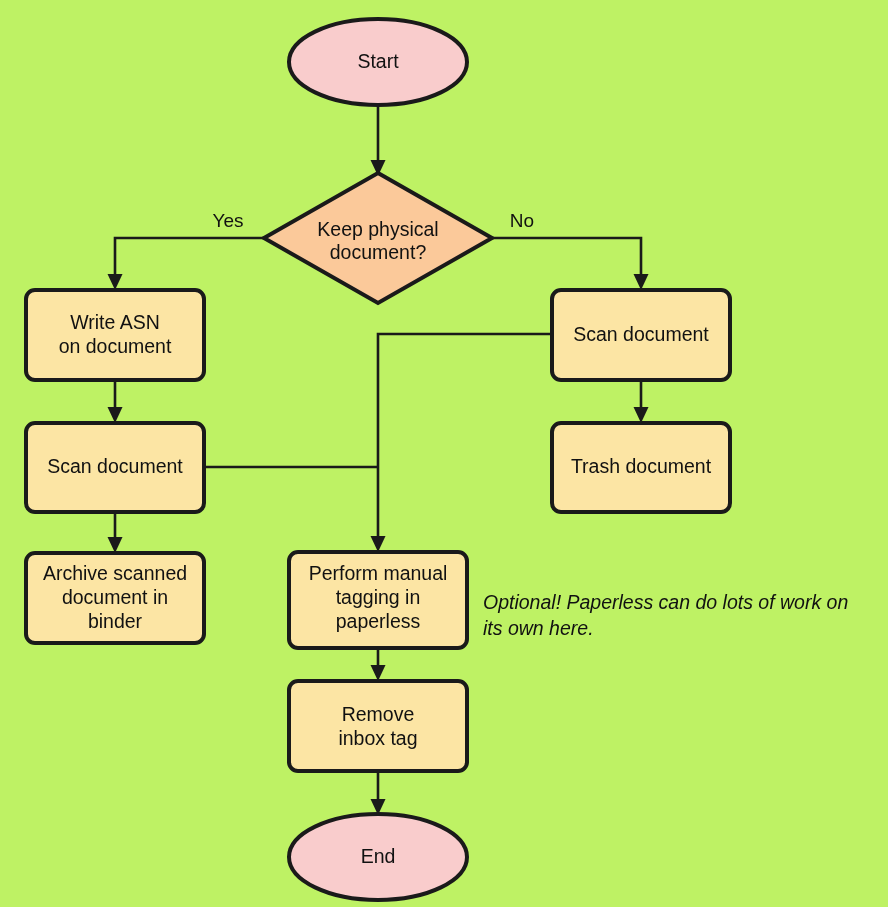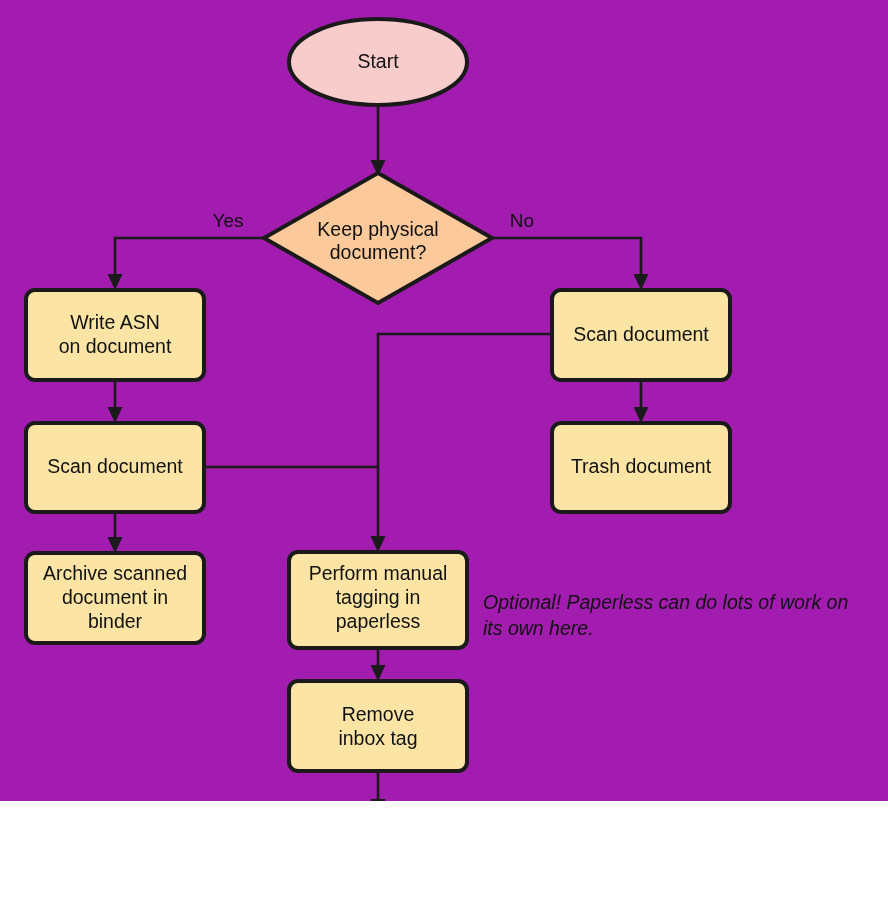--- a/index.html
+++ b/index.html
@@ -7,22 +7,22 @@
     margin: 0;
     padding: 0;
     background: #ffffff;
   }
   body {
     font-family: "Liberation Sans", sans-serif;
   }
   #flow-root {
     position: relative;
     width: 888px;
-    height: 801px;
-    background: #a21caf;
+    height: 907px;
+    background: #bef264;
     overflow: hidden;
   }
   #flow-svg {
     position: absolute;
     top: 0;
     left: 0;
     width: 888px;
     height: 907px;
   }
   .node-label {

